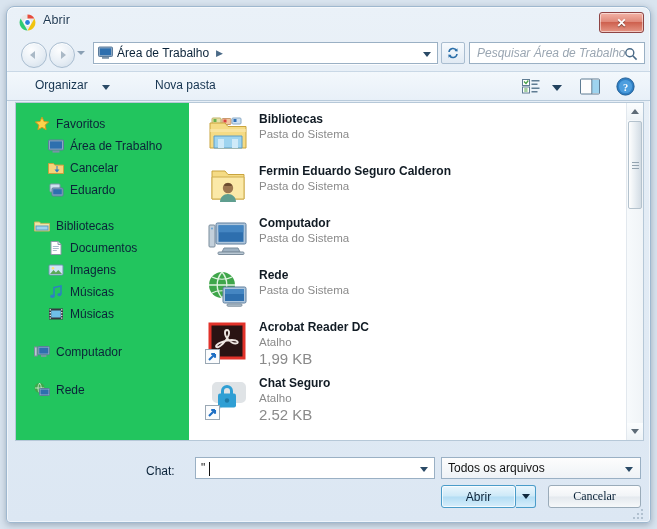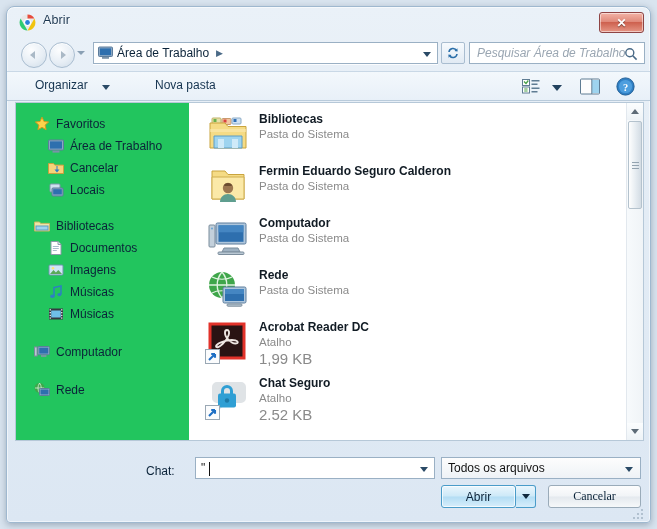--- a/index.html
+++ b/index.html
@@ -273,21 +273,21 @@
         <span class="sb-label">Cancelar</span>
       </div>
       <div class="sb-row sb-child" style="top:76px">
         <span class="sb-ico">
           <svg width="16" height="16" viewBox="0 0 16 16">
               <rect x="2" y="2" width="10" height="8" rx="1" fill="#cfe0ee" stroke="#7c96ab"></rect>
               <rect x="4" y="6" width="11" height="8" rx="1" fill="#8aa7c4" stroke="#5d7d9c"></rect>
               <rect x="5.2" y="7.2" width="8.6" height="5.2" fill="#2e6fae"></rect>
             </svg>
         </span>
-        <span class="sb-label">Locais</span>
+        <span class="sb-label">Eduardo</span>
       </div>
 
       <div class="sb-row sb-head" style="top:112px">
         <span class="sb-ico">
           <svg width="16" height="16" viewBox="0 0 16 16">
               <path d="M0.5 4h5l1.2 1.4h8.8V13H0.5z" fill="#f0e4a8" stroke="#c9b761"></path>
               <rect x="2" y="8" width="12" height="4" fill="#9ed4ef" stroke="#5f9cc0"></rect>
             </svg>
         </span>
         <span class="sb-label">Bibliotecas</span>

